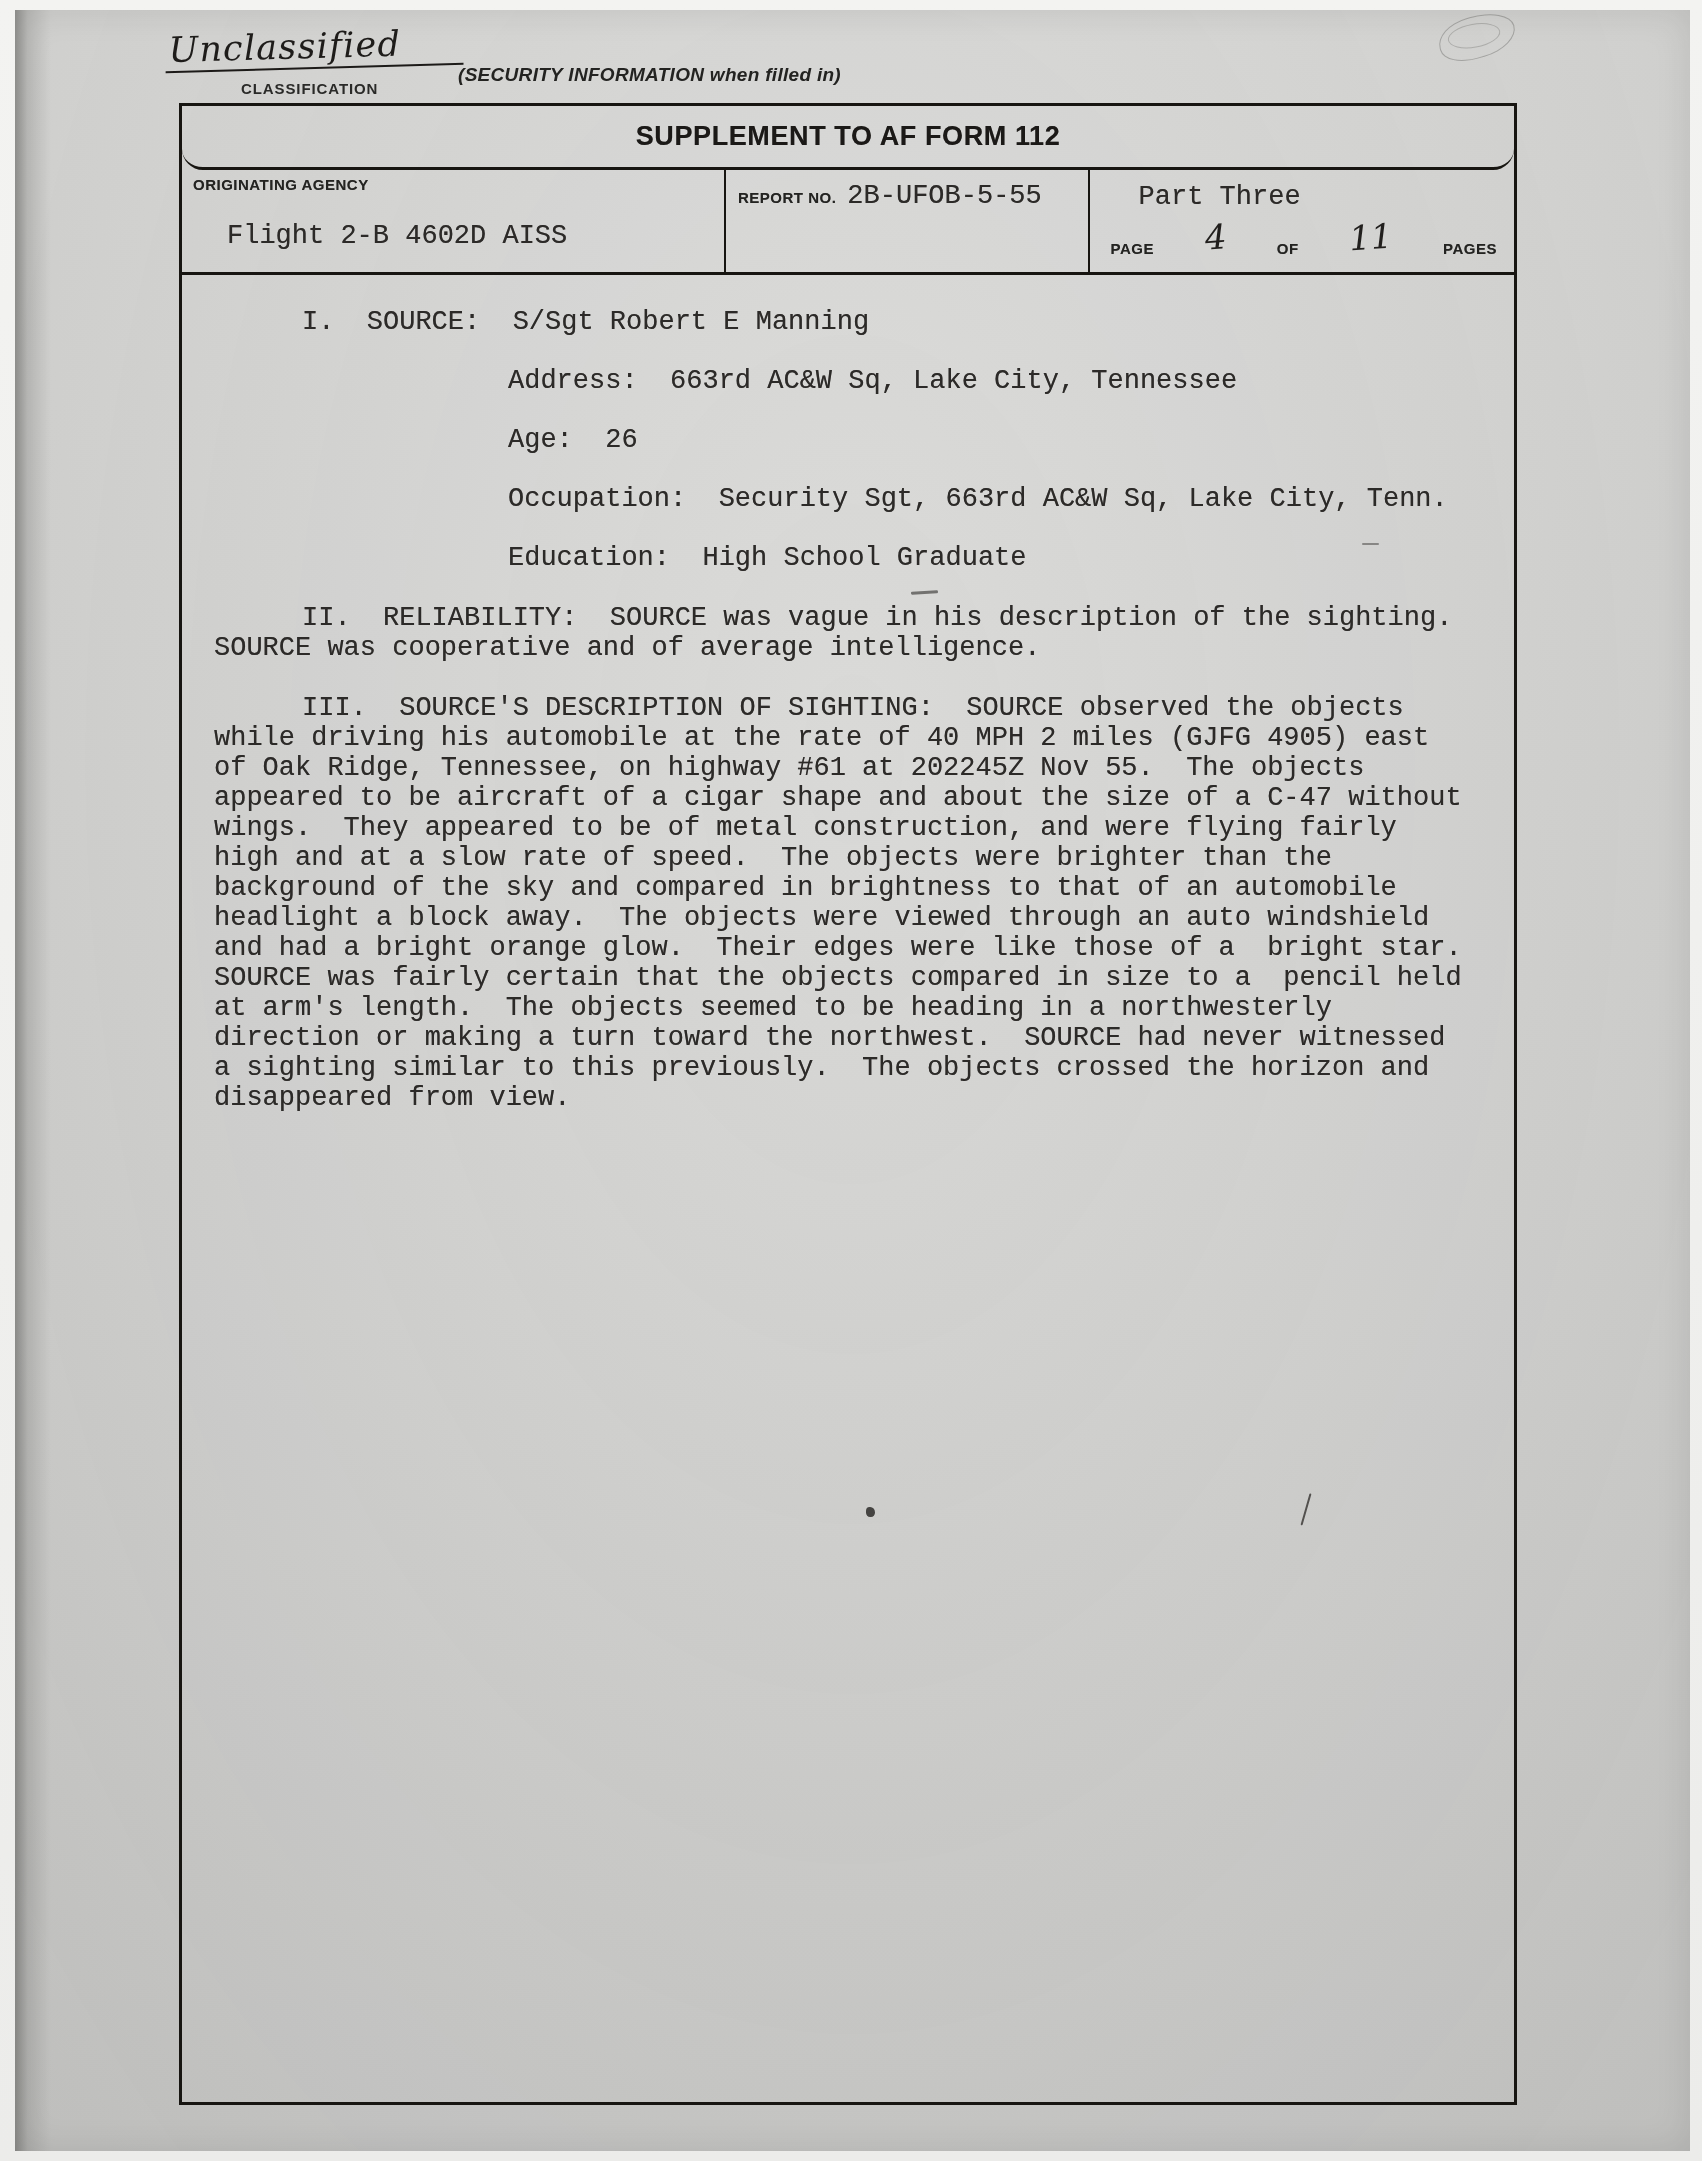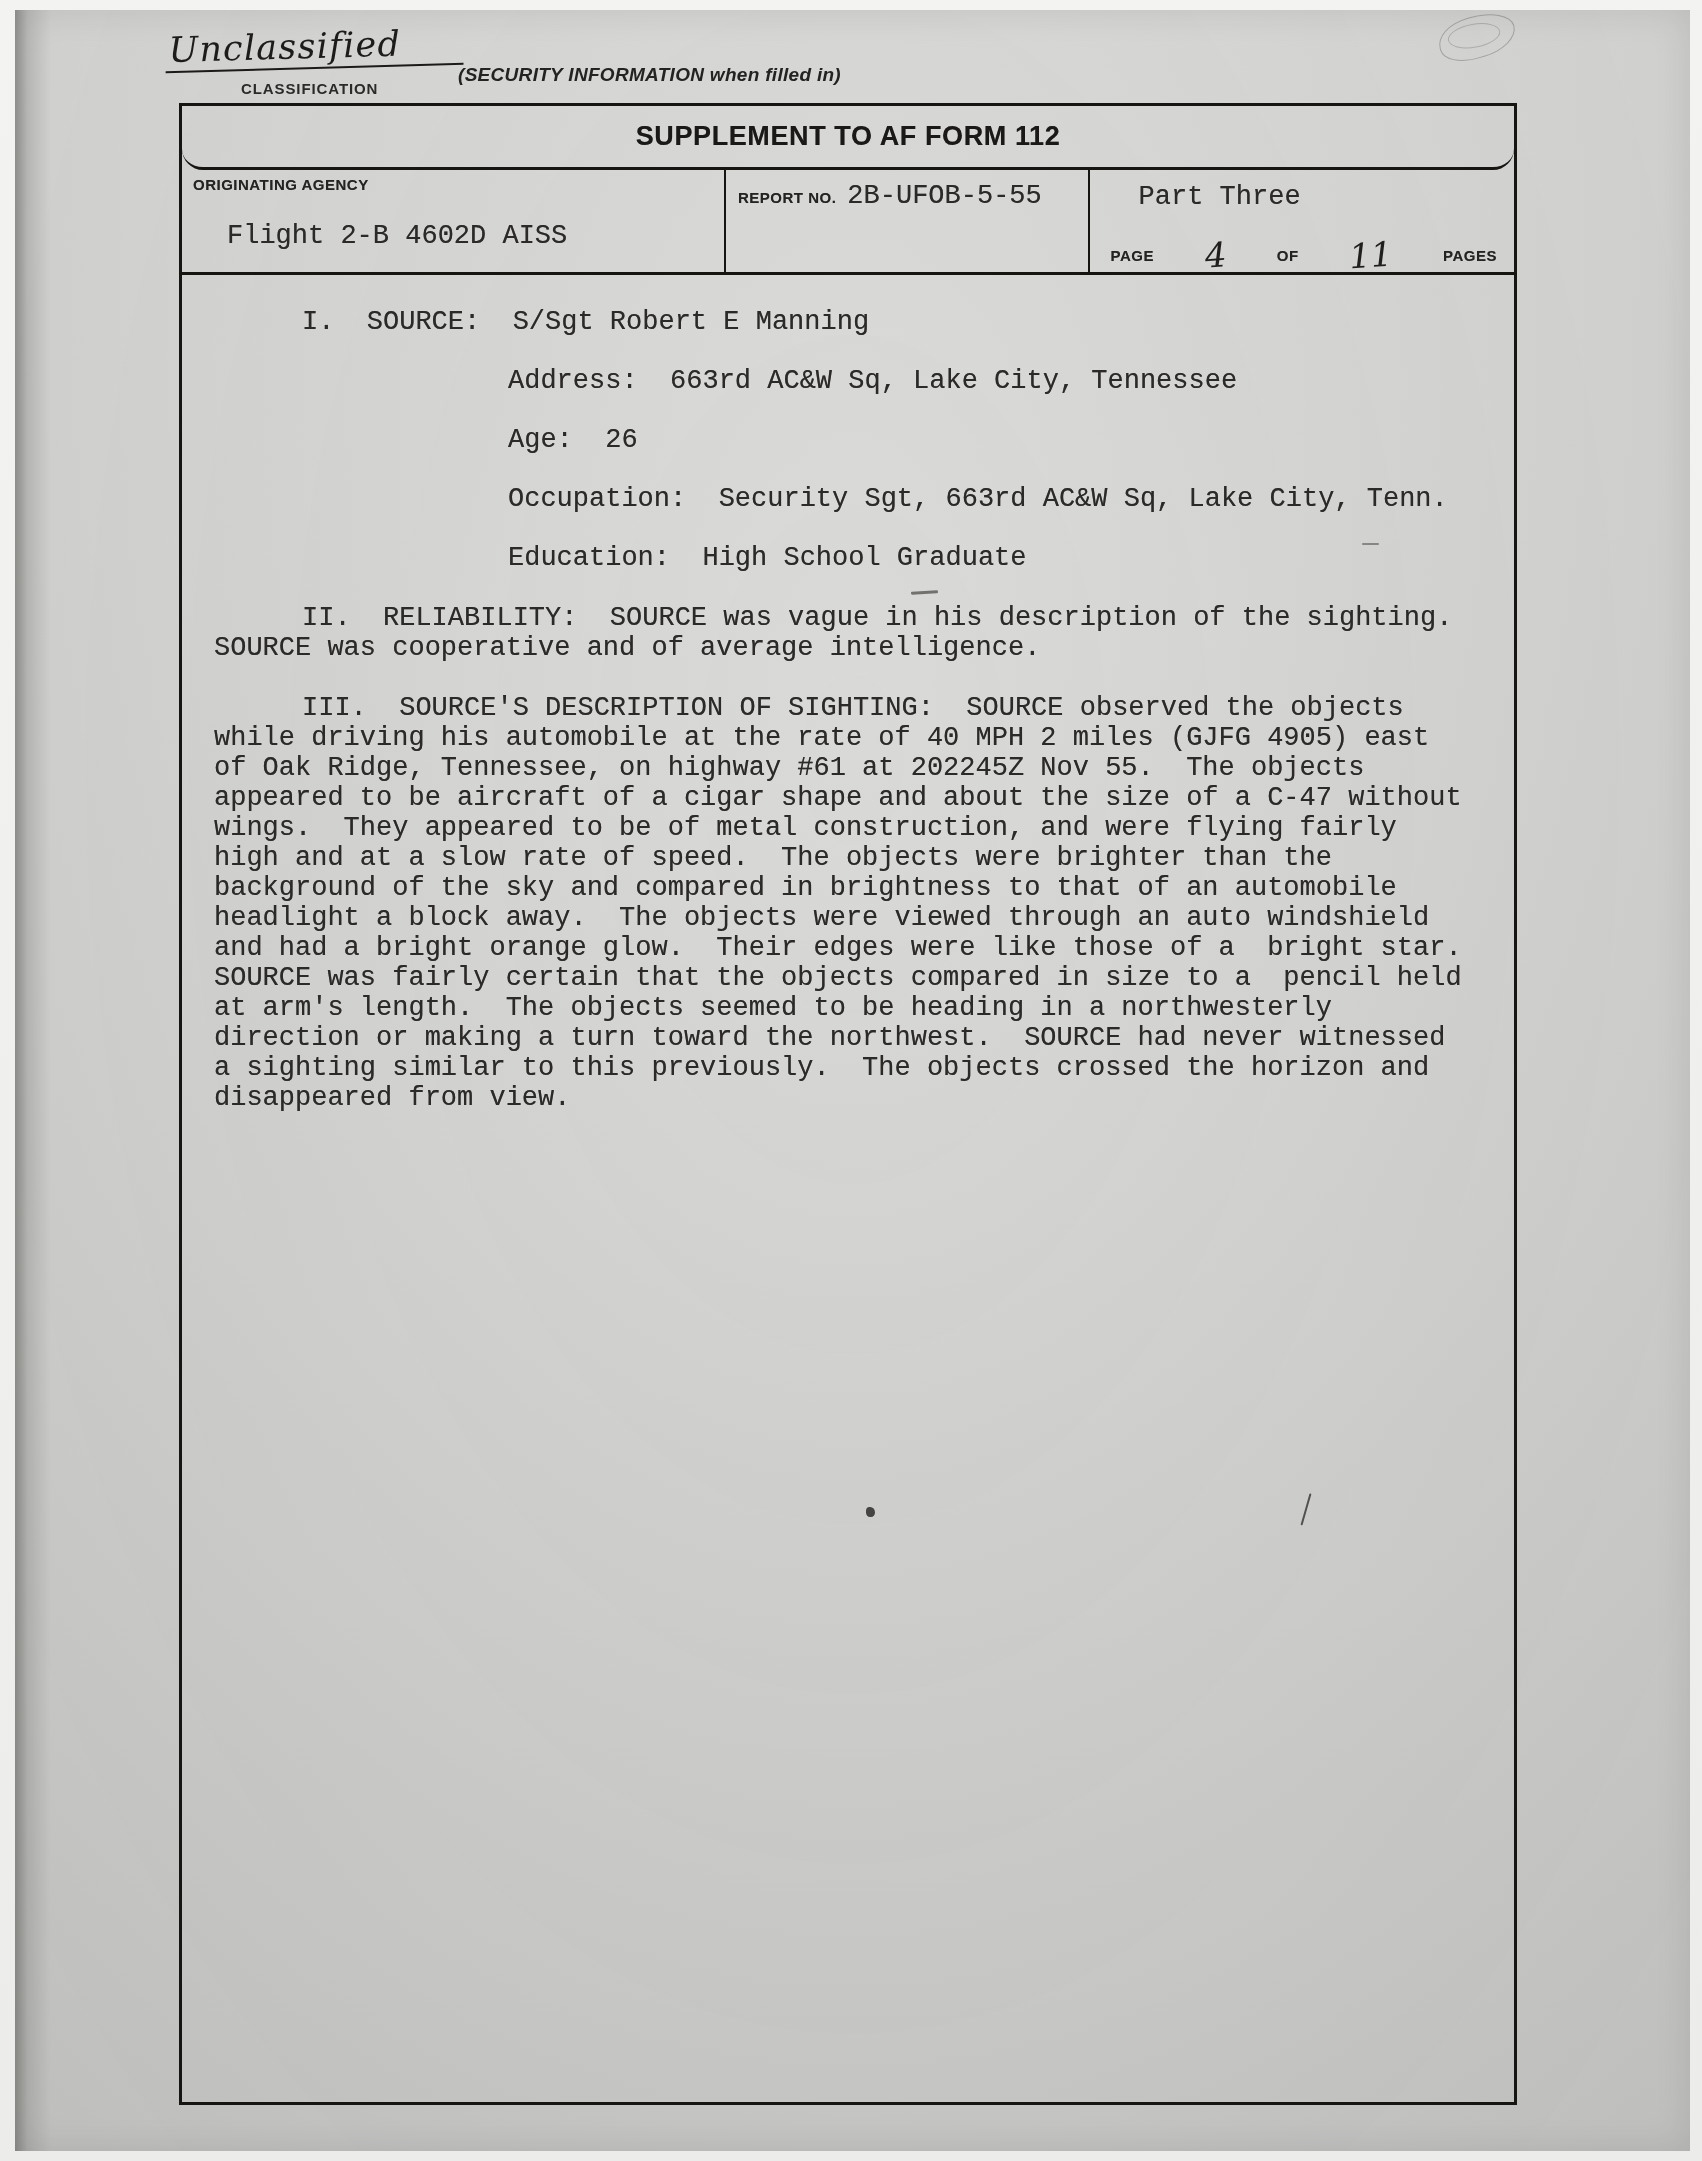--- a/index.html
+++ b/index.html
@@ -96,22 +96,22 @@
 
   .form-label {
     font-size: 15px; font-weight: bold; color: #232321;
     letter-spacing: 0.5px;
     text-shadow: 0 0 0.6px rgba(35,35,33,0.4);
   }
   .agency-value { margin: 28px 0 0 34px; }
   .report-line { display: flex; align-items: baseline; gap: 11px; }
   .part-line { margin-left: 28px; }
   .page-line {
-    margin-top: 23px;
-    display: flex; align-items: center; justify-content: space-between;
+    margin-top: 5px;
+    display: flex; align-items: flex-end; justify-content: space-between;
   }
   .hand-num {
     font-family: "DejaVu Serif", serif;
     font-style: italic;
     font-size: 34px; color: #211f1d;
     transform: rotate(-4deg);
     display: inline-block;
   }
 
   

